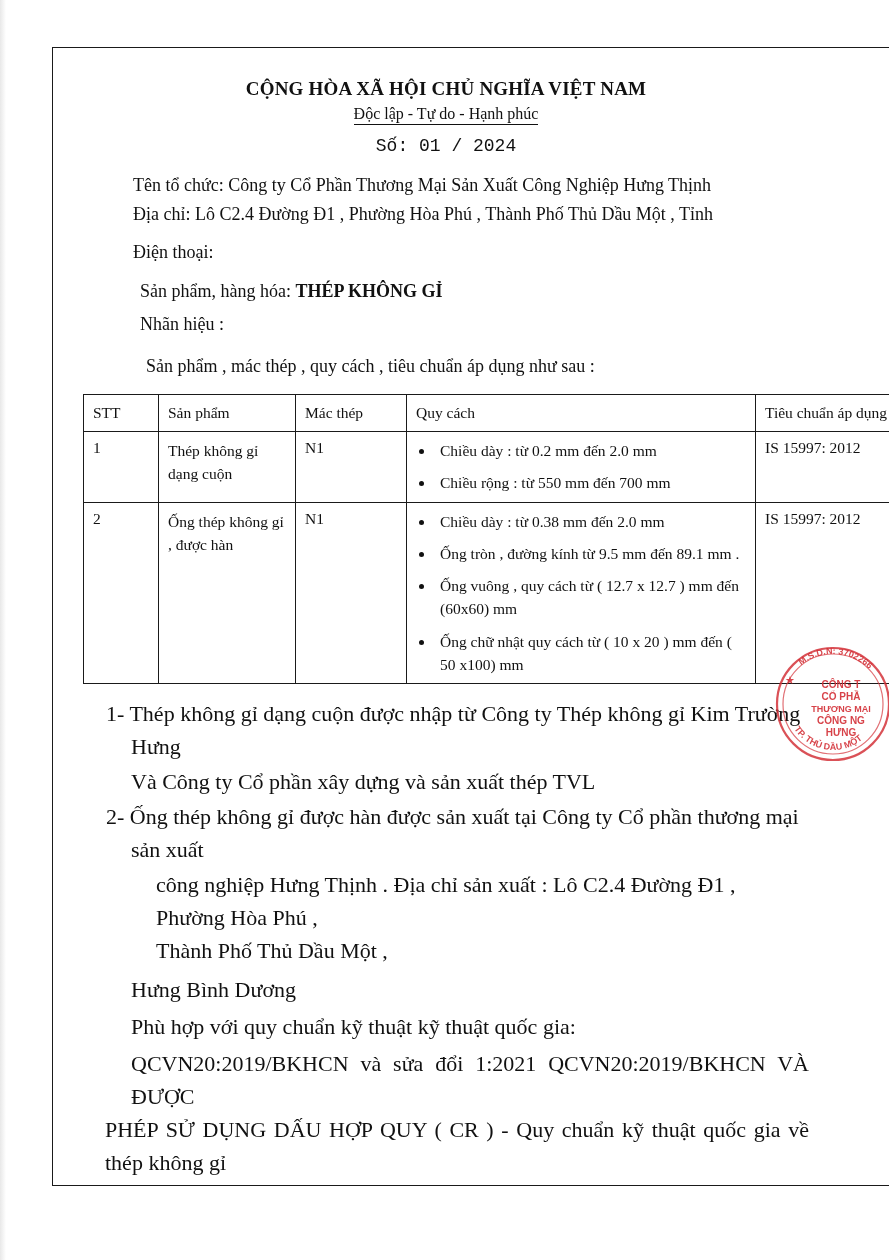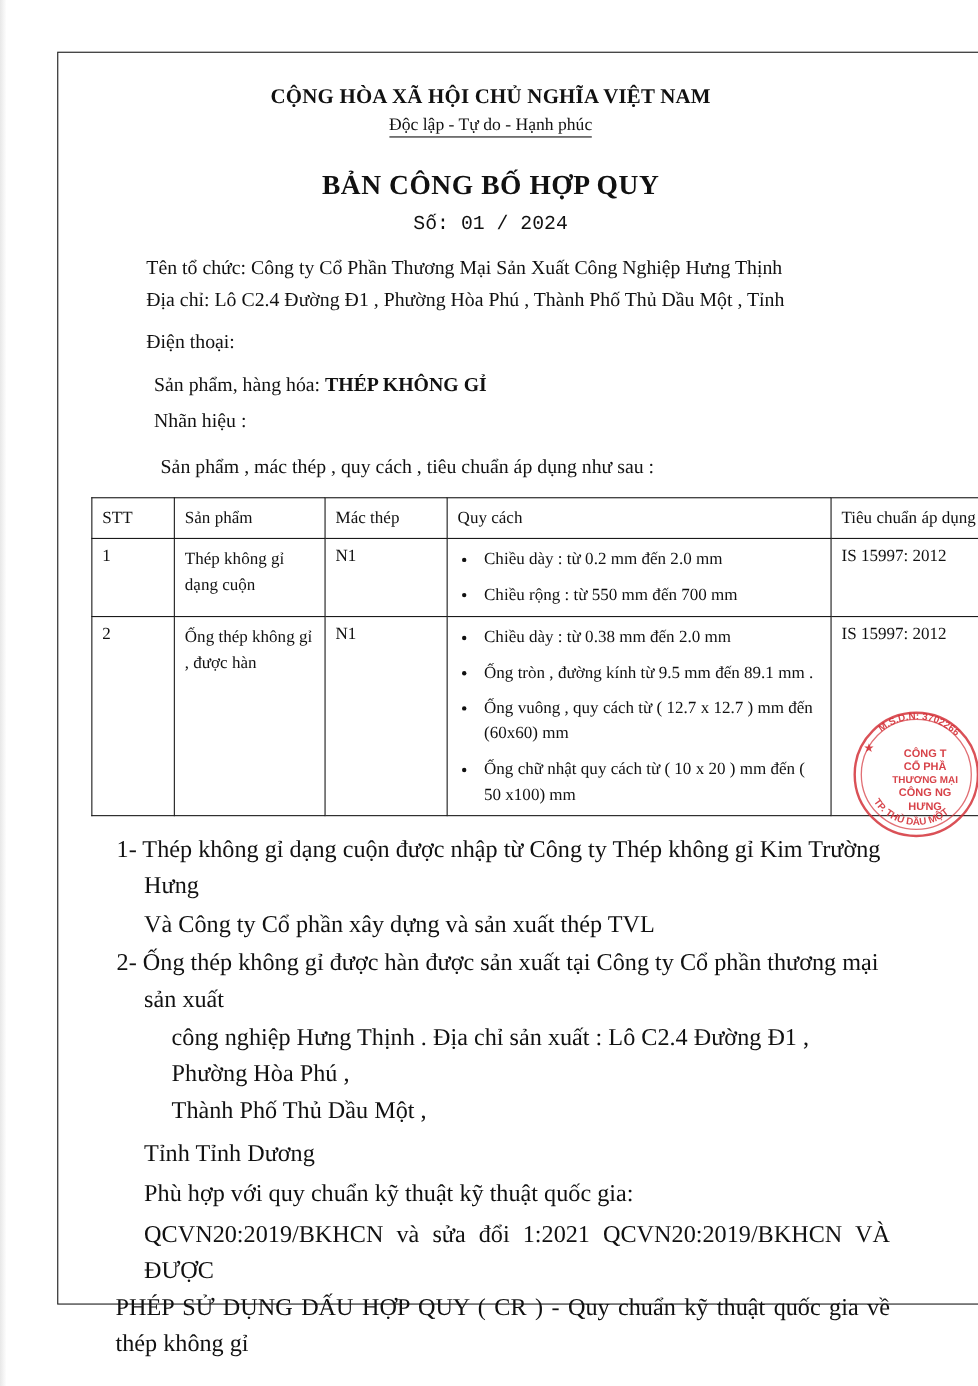--- a/index.html
+++ b/index.html
@@ -166,21 +166,20 @@
 <body>
 
 <div class="page-edge-left"></div>
 
 <div class="page-frame">
   <div class="page-inner">
 
     <div class="center">
       <div class="national-title">CỘNG HÒA XÃ HỘI CHỦ NGHĨA VIỆT NAM</div>
       <div><span class="national-sub">Độc lập - Tự do - Hạnh phúc</span></div>
-      <div class="doc-title">BẢN CÔNG BỐ HỢP QUY</div>
       <div class="doc-number">Số: 01 / 2024</div>
     </div>
 
     <div class="body-block">
       <div class="body-line indent-1">Tên tổ chức: Công ty Cổ Phần Thương Mại Sản Xuất Công Nghiệp Hưng Thịnh</div>
       <div class="body-line indent-1">Địa chỉ: Lô C2.4 Đường Đ1 , Phường Hòa Phú , Thành Phố Thủ Dầu Một , Tỉnh</div>
       <div class="body-line indent-1" style="margin-top:10px;">Điện thoại:</div>
       <div class="body-line indent-2" style="margin-top:12px;"><span>Sản phẩm, hàng hóa: </span><span class="bold">THÉP KHÔNG GỈ</span></div>
       <div class="body-line indent-2" style="margin-top:6px;">Nhãn hiệu :</div>
       <div class="body-line indent-3" style="margin-top:14px;">Sản phẩm , mác thép , quy cách , tiêu chuẩn áp dụng như sau :</div>
@@ -225,21 +224,21 @@
         </tr>
       </tbody>
     </table>
 
     <div class="notes">
       <div class="note-item">1-  Thép không gỉ dạng cuộn được nhập từ Công ty Thép không gỉ Kim Trường Hưng</div>
       <div class="note-plain">Và Công ty Cổ phần xây dựng và sản xuất thép TVL</div>
       <div class="note-item" style="margin-top:2px;">2- Ống thép không gỉ được hàn được sản xuất tại Công ty Cổ phần thương mại sản xuất</div>
       <div class="note-sub">công nghiệp Hưng Thịnh . Địa chỉ sản xuất : Lô C2.4 Đường Đ1 , Phường Hòa Phú ,</div>
       <div class="note-sub">Thành Phố Thủ Dầu Một ,</div>
-      <div class="note-plain" style="margin-top:6px;">Tỉnh Tỉnh Dương</div>
+      <div class="note-plain" style="margin-top:6px;">Hưng Bình Dương</div>
       <div class="note-plain" style="margin-top:4px;">Phù hợp với quy chuẩn kỹ thuật kỹ thuật quốc gia:</div>
       <div class="note-plain justify-para" style="margin-top:4px;">QCVN20:2019/BKHCN và sửa đổi 1:2021  QCVN20:2019/BKHCN VÀ ĐƯỢC</div>
       <div class="justify-para" style="padding-left:22px;">PHÉP SỬ DỤNG DẤU HỢP QUY ( CR ) -  Quy chuẩn kỹ thuật quốc gia về thép không gỉ</div>
     </div>
 
   </div>
 </div>
 
 <div class="stamp">
   <svg width="132" height="132" viewBox="0 0 132 132" xmlns="http://www.w3.org/2000/svg">

